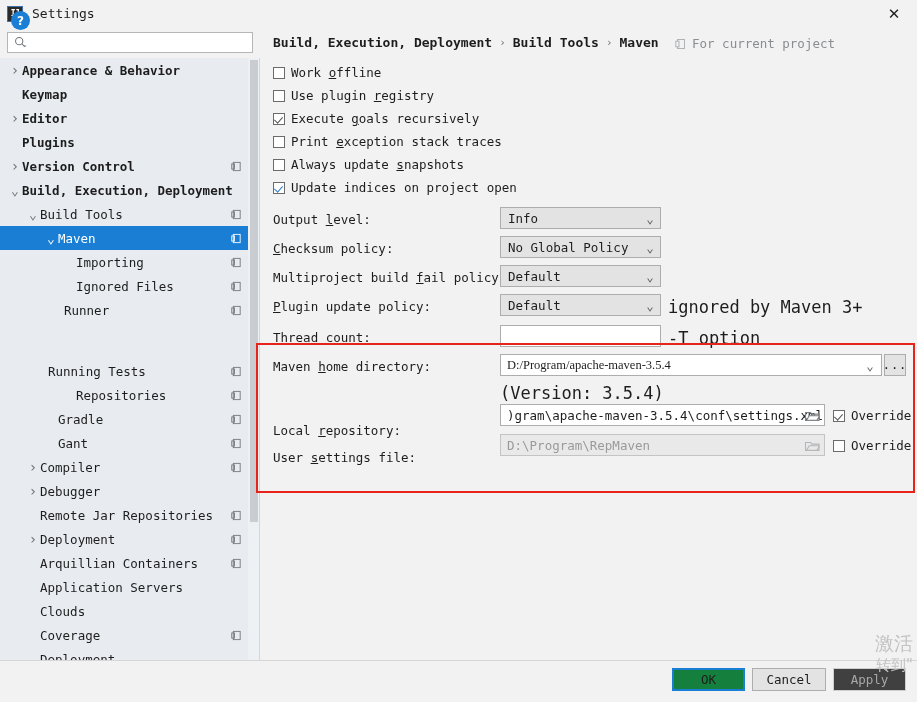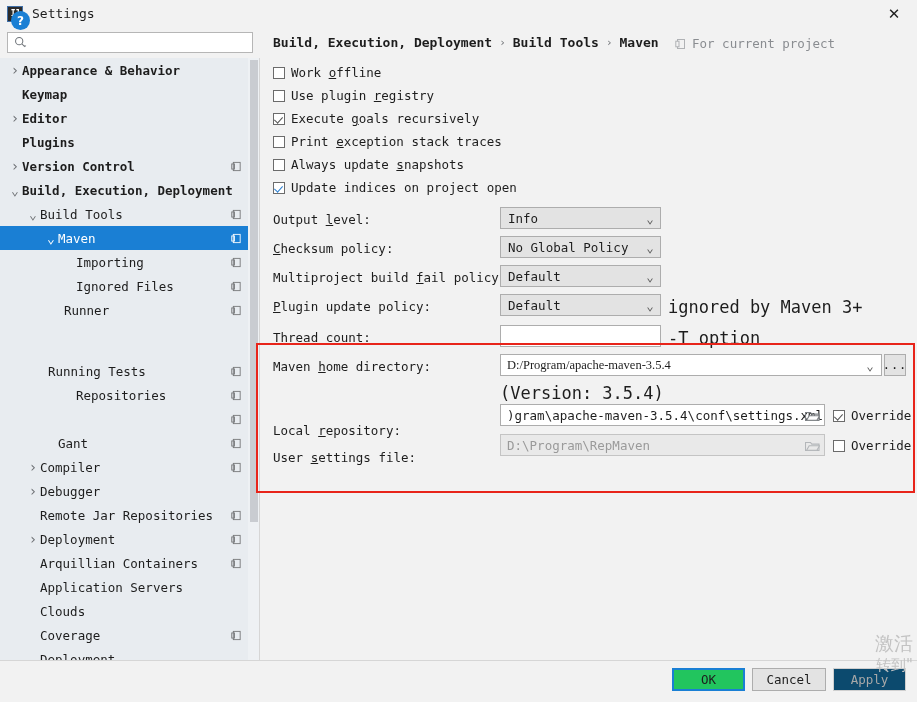--- a/index.html
+++ b/index.html
@@ -193,22 +193,22 @@
     display: flex; align-items: center; justify-content: center;
     font-size: 12px; font-weight: bold; cursor: pointer;
     font-family: "DejaVu Sans", sans-serif;
   }
   .dlg-btn {
     position: absolute; top: 668px; height: 23px;
     background: #e3e3e3; border: 1px solid #adadad;
     display: flex; align-items: center; justify-content: center;
     font-size: 12.5px; color: #1d1d1d; cursor: pointer;
   }
-  .dlg-btn.primary { border: 2px solid #1a7fd4; background: #22c55e; }
-  .dlg-btn.disabled { color: #a8a8a8; background: #0c4a6e; border-color: #cfcfcf; cursor: default; }
+  .dlg-btn.primary { border: 2px solid #1a7fd4; background: #15803d; }
+  .dlg-btn.disabled { color: #a8a8a8; background: #404040; border-color: #cfcfcf; cursor: default; }
 
   
   #watermark {
     position: absolute; right: 4px; top: 632px;
     color: #c3c3c3; font-size: 19px; line-height: 22px;
     text-align: right; pointer-events: none;
     font-family: "DejaVu Sans", sans-serif;
     white-space: nowrap;
   }
   #watermark .w2 { font-size: 15px; }
@@ -313,20 +313,21 @@
     <div class="tree-item" style="padding-left: 62px;">
       <span class="chev"></span>
       <span class="lbl">Repositories</span>
       <svg class="proj-icon" viewBox="0 0 12 12">
         <rect x="2.5" y="1.5" width="7.5" height="9" fill="none" stroke="currentColor" stroke-width="1"></rect>
         <rect x="0.8" y="3.2" width="3" height="5.6" fill="none" stroke="currentColor" stroke-width="1"></rect>
       </svg>
     </div>
     <div class="tree-item" style="padding-left: 44px;">
       <span class="chev"></span>
+      <span class="lbl">Gradle</span>
       <svg class="proj-icon" viewBox="0 0 12 12">
         <rect x="2.5" y="1.5" width="7.5" height="9" fill="none" stroke="currentColor" stroke-width="1"></rect>
         <rect x="0.8" y="3.2" width="3" height="5.6" fill="none" stroke="currentColor" stroke-width="1"></rect>
       </svg>
     </div>
     <div class="tree-item" style="padding-left: 44px;">
       <span class="chev"></span>
       <span class="lbl">Gant</span>
       <svg class="proj-icon" viewBox="0 0 12 12">
         <rect x="2.5" y="1.5" width="7.5" height="9" fill="none" stroke="currentColor" stroke-width="1"></rect>

